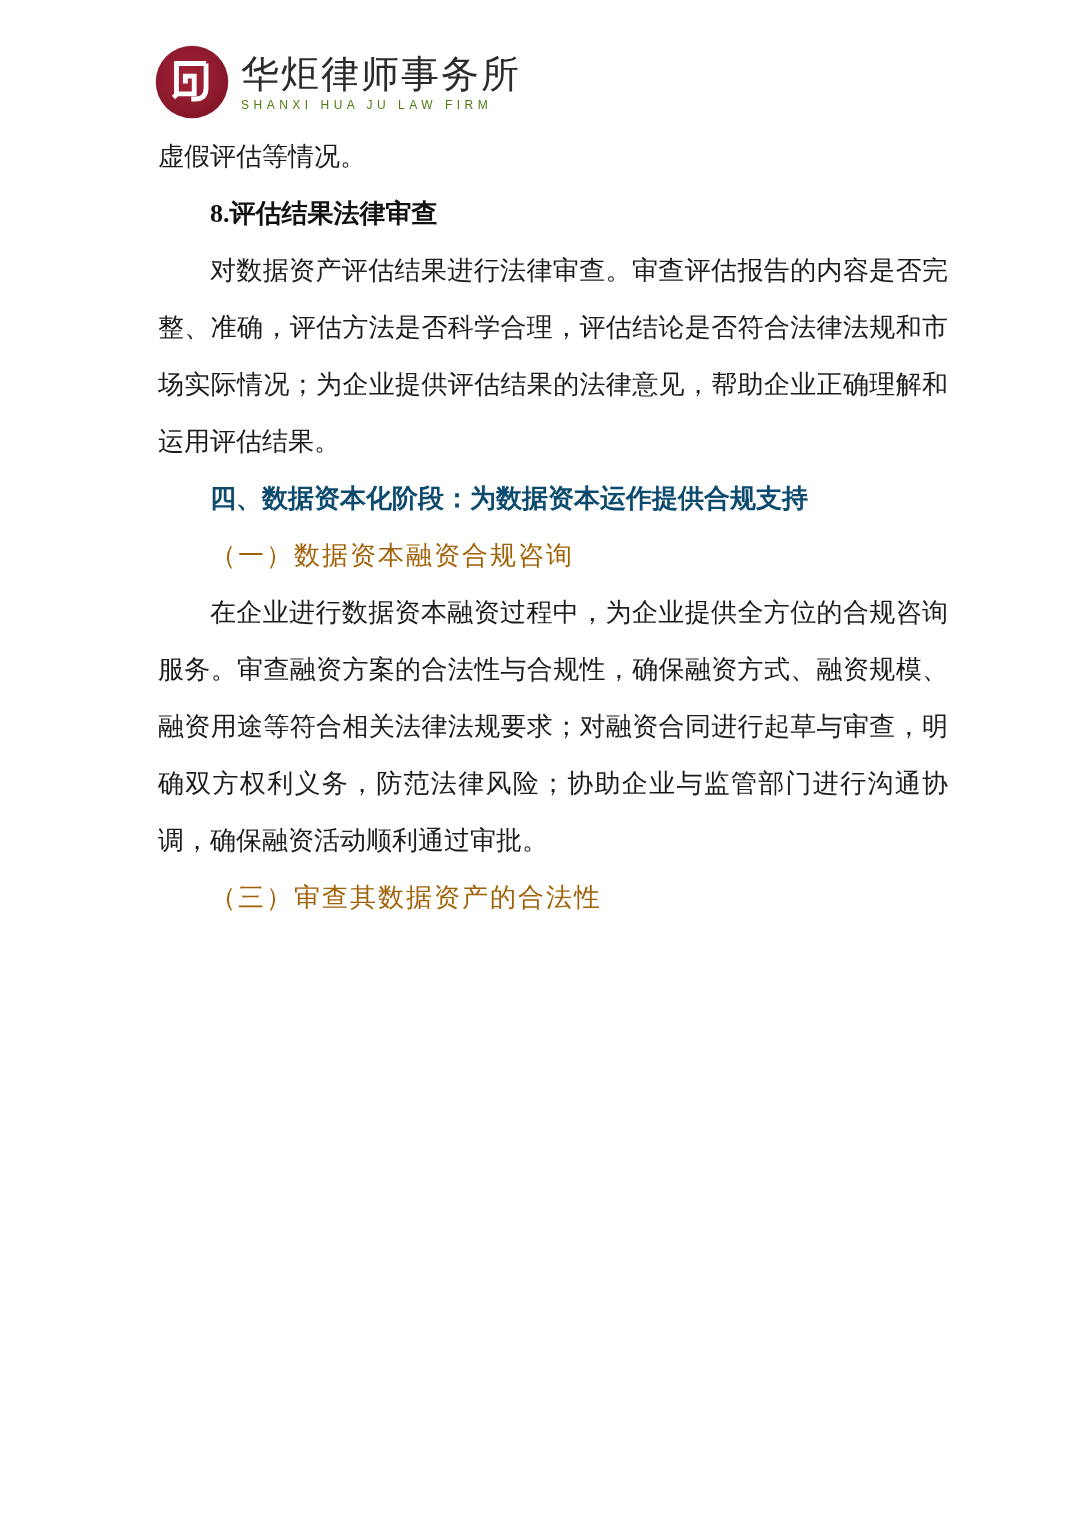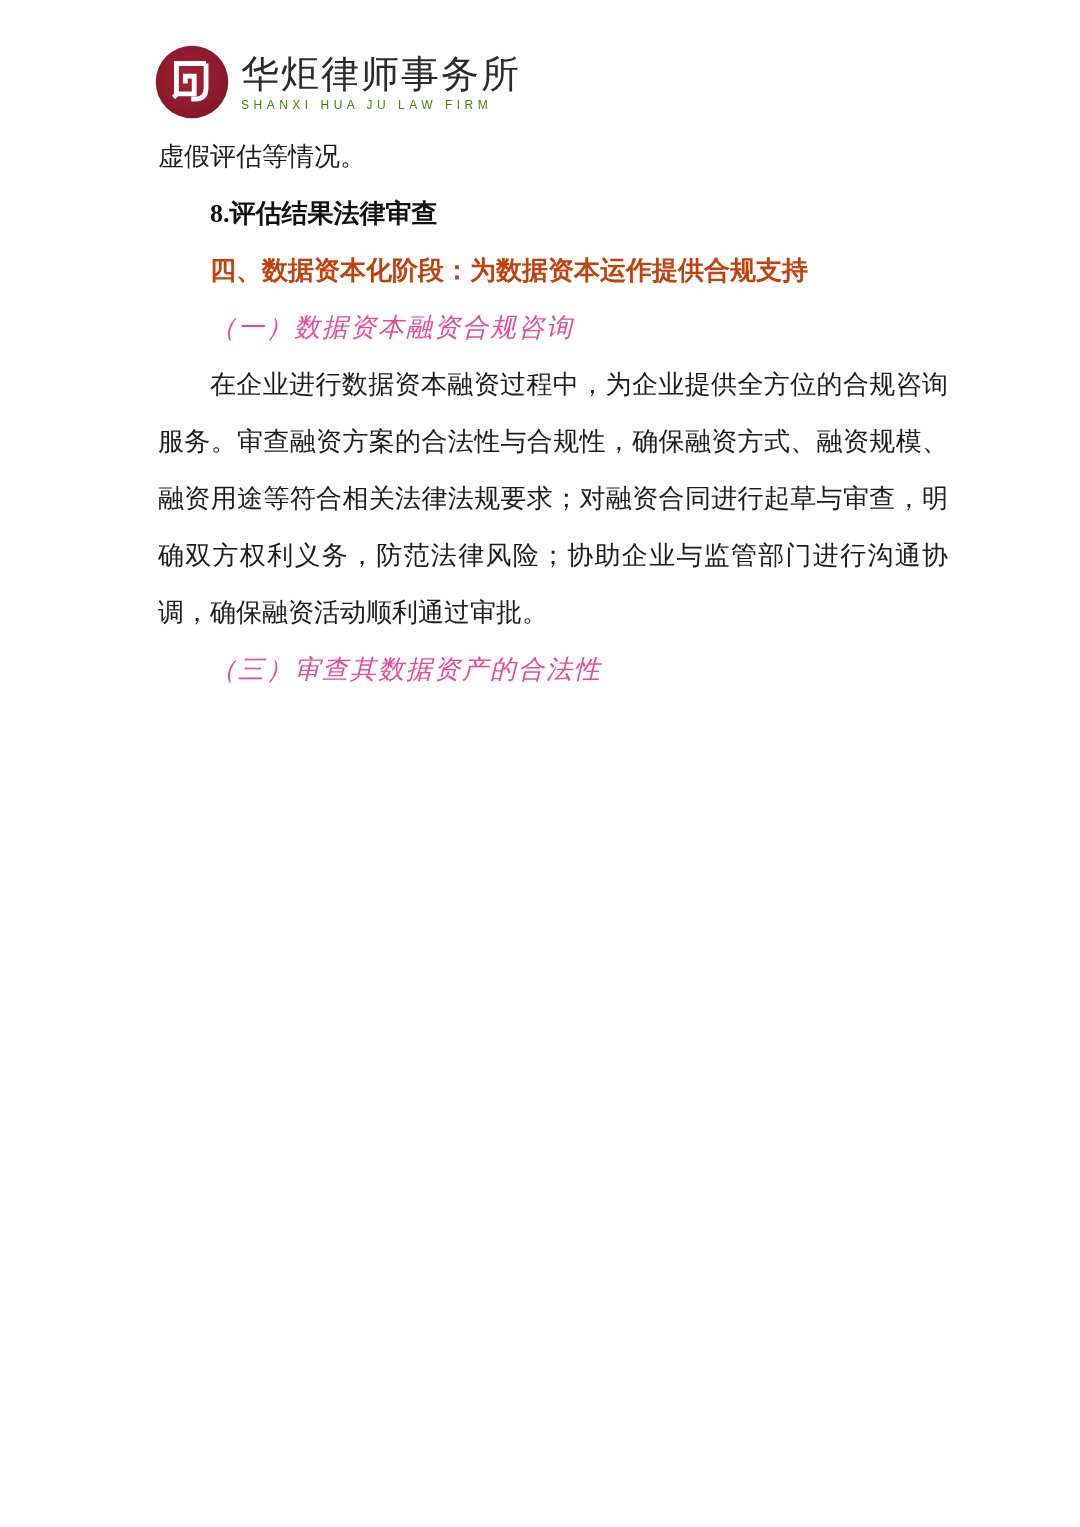--- a/index.html
+++ b/index.html
@@ -76,27 +76,26 @@
   }
   .p-h3 {
     text-indent: 2em;
     font-weight: bold;
     color: #111111;
   }
   .p-hei {
     text-indent: 2em;
     font-family: "Liberation Sans", "DejaVu Sans", sans-serif;
     font-weight: bold;
-    color: #c2410c;
+    color: #0c4a6e;
   }
   .p-kai {
     text-indent: 2em;
     letter-spacing: 2px;
-    color: #ec4899;
-    font-style: italic;
+    color: #a16207;
   }
 </style>
 </head>
 <body>
 
 <div class="page">
 
   <div class="header">
     <svg class="logo-mark" viewBox="0 0 100 100">
       <defs>
@@ -115,19 +114,20 @@
     </svg>
     <div class="logo-text">
       <div class="firm-cn">华炬律师事务所</div>
       <div class="firm-en">SHANXI HUA JU LAW FIRM</div>
     </div>
   </div>
 
   <div class="doc">
     <p class="p-cont">虚假评估等情况。</p>
     <p class="p-h3">8.评估结果法律审查</p>
+    <p class="p-body">对数据资产评估结果进行法律审查。审查评估报告的内容是否完整、准确，评估方法是否科学合理，评估结论是否符合法律法规和市场实际情况；为企业提供评估结果的法律意见，帮助企业正确理解和运用评估结果。</p>
     <p class="p-hei">四、数据资本化阶段：为数据资本运作提供合规支持</p>
     <p class="p-kai">（一）数据资本融资合规咨询</p>
     <p class="p-body">在企业进行数据资本融资过程中，为企业提供全方位的合规咨询服务。审查融资方案的合法性与合规性，确保融资方式、融资规模、融资用途等符合相关法律法规要求；对融资合同进行起草与审查，明确双方权利义务，防范法律风险；协助企业与监管部门进行沟通协调，确保融资活动顺利通过审批。</p>
     <p class="p-kai">（三）审查其数据资产的合法性</p>
   </div>
 
 </div>
 
 </body></html>

